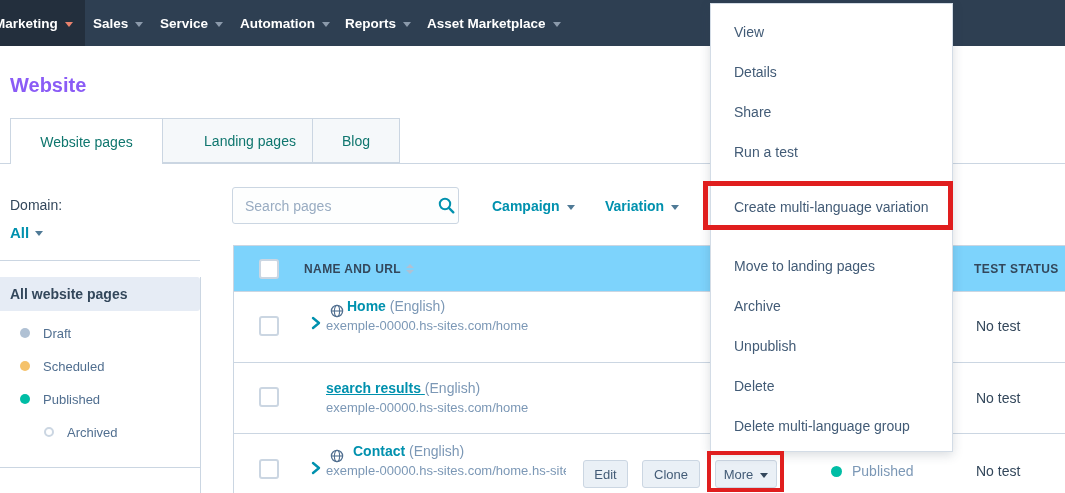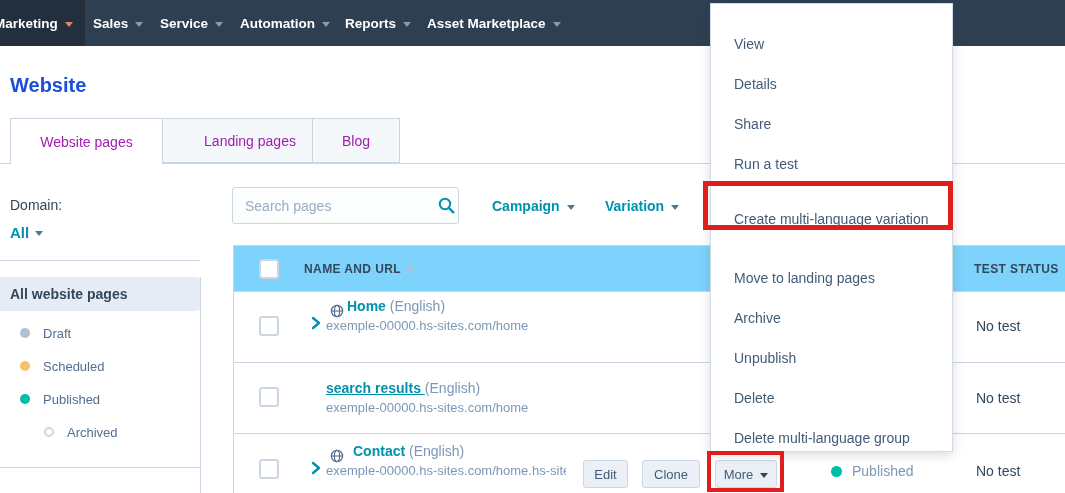--- a/index.html
+++ b/index.html
@@ -9,25 +9,25 @@
     position:relative; width:1065px; height:493px; overflow:hidden; background:#fff;
   }
   
   .navbar { position:absolute; left:0; top:0; width:1065px; height:46px; background:#2e3f52; z-index:10; }
   .nav-item { position:absolute; top:0; height:46px; display:flex; align-items:center; gap:7px;
               color:#ffffff; font-size:13.5px; font-weight:700; cursor:pointer; }
   .nav-item.active-bg { background:#232f3d; padding:0 12px 0 0; }
   .caret-down { width:0; height:0; border-left:4px solid transparent; border-right:4px solid transparent; border-top:5px solid #8b9aab; margin-top:2px; }
   .caret-orange { border-top-color:#e8826d; }
   
-  .page-title { position:absolute; left:10px; top:74px; font-size:20px; font-weight:700; color:#1d4ed8; }
+  .page-title { position:absolute; left:10px; top:74px; font-size:20px; font-weight:700; color:#8b5cf6; }
   
   .tabs-line { position:absolute; left:0; top:163px; width:1065px; height:1px; background:#cbd6e2; z-index:1; }
   .tab { position:absolute; top:118px; height:45px; display:flex; align-items:center; justify-content:center;
-         font-size:14px; color:#a21caf; background:#f5f8fa; border:1px solid #cbd6e2; cursor:pointer; z-index:2; }
+         font-size:14px; color:#0f766e; background:#f5f8fa; border:1px solid #cbd6e2; cursor:pointer; z-index:2; }
   .tab.active { background:#ffffff; height:46px; border-bottom:none; z-index:3; }
   
   .sb-label { position:absolute; left:10px; top:197px; font-size:14px; color:#33475b; }
   .sb-domain { position:absolute; left:10px; top:224px; font-size:15px; font-weight:700; color:#0091ae; display:flex; align-items:center; gap:6px; cursor:pointer; }
   .sb-domain .caret-down { border-top-color:#4f7a96; }
   .sb-divider-top { position:absolute; left:0; top:260px; width:200px; height:1px; background:#cbd6e2; }
   .sb-selected { position:absolute; left:0; top:277px; width:200px; height:34px; background:#e6ecf5; border-radius:0 3px 3px 0;
                  display:flex; align-items:center; padding-left:10px; font-size:14px; font-weight:700; color:#33475b; cursor:pointer; }
   .sb-status { position:absolute; left:0; width:200px; height:26px; display:flex; align-items:center; gap:13px; padding-left:20px; cursor:pointer; }
   .sb-status .dot { width:10px; height:10px; border-radius:50%; }
@@ -59,21 +59,21 @@
   .page-url { position:absolute; font-size:13px; color:#7c98b6; white-space:nowrap; }
   .no-test { position:absolute; left:742px; font-size:14px; color:#33475b; }
   .act-btn { position:absolute; height:28px; border:1px solid #cbd6e2; border-radius:3px; background:#eaf0f6;
              font-size:13px; color:#425b76; display:flex; align-items:center; justify-content:center; gap:7px; cursor:pointer; font-family:"Liberation Sans", sans-serif; }
   .act-btn .caret-down { border-top-color:#33475b; }
   .pub-status { position:absolute; display:flex; align-items:center; gap:10px; }
   .pub-status .dot { width:11px; height:11px; border-radius:50%; background:#00bda5; }
   .pub-status .lbl { font-size:14px; color:#7c98b6; }
   
   .menu-panel { position:absolute; left:710px; top:3px; width:243px; height:449px; background:#ffffff;
-                border:1px solid #d3dce6; box-shadow:0 3px 10px rgba(45,62,80,0.18); z-index:50; padding-top:20px; }
+                border:1px solid #d3dce6; box-shadow:0 3px 10px rgba(45,62,80,0.18); z-index:50; padding-top:8px; }
   .menu-item { height:40px; line-height:40px; padding-left:23px; font-size:14px; color:#425b76; cursor:pointer; white-space:nowrap; }
   .menu-item.spaced { margin-top:15px; margin-bottom:19px; }
   
   .red-box { position:absolute; border:5px solid #e01e1e; background:transparent; z-index:60; pointer-events:none; }
   #red-box-menu { left:703px; top:181px; width:250px; height:49px; }
   #red-box-more { left:707px; top:451px; width:77px; height:41px; border-width:4px; }
 </style>
 </head>
 <body>
 

